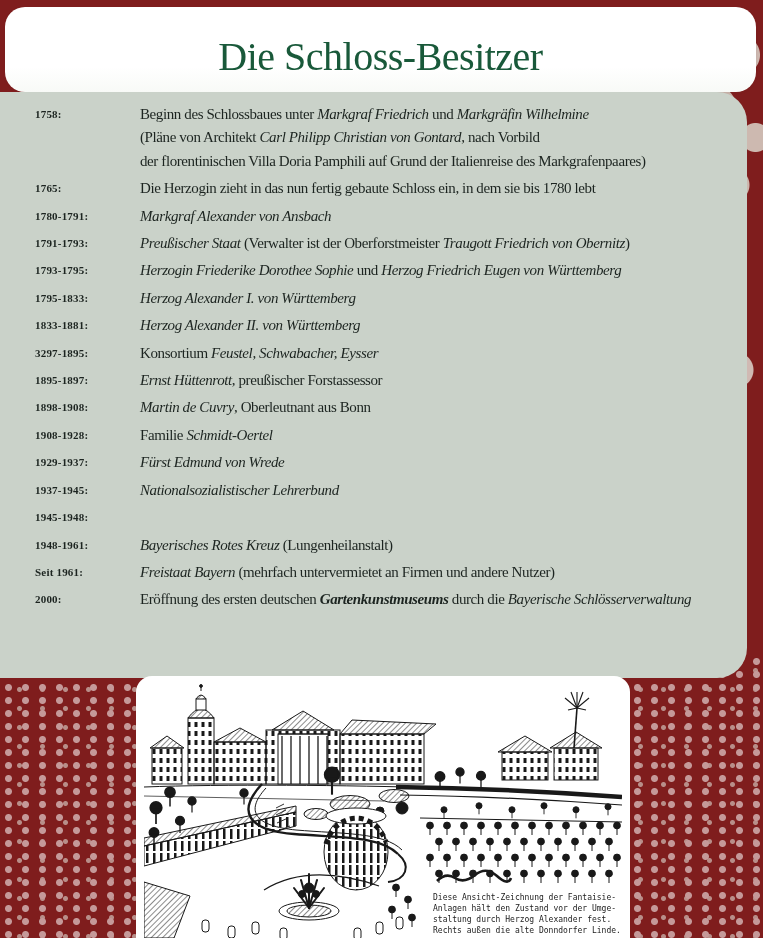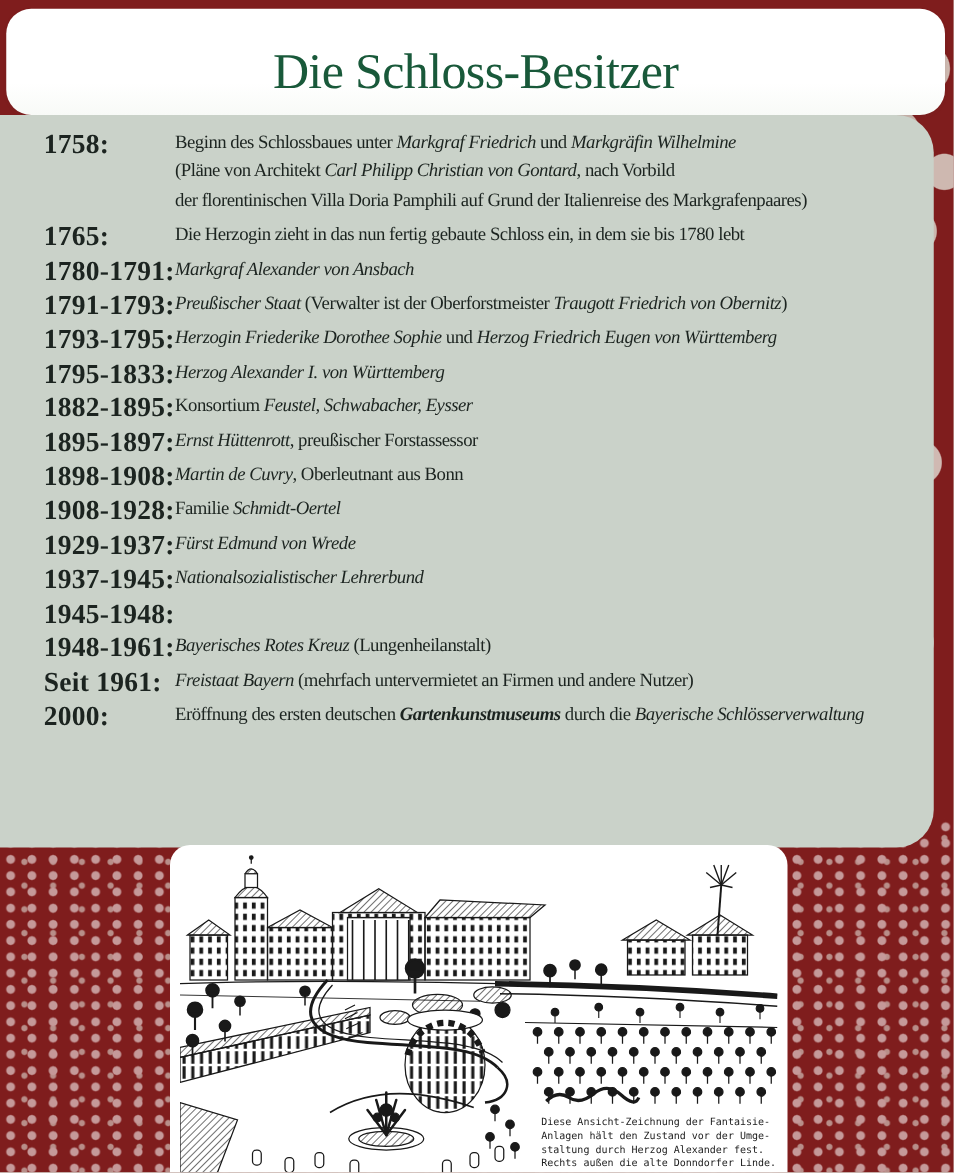--- a/index.html
+++ b/index.html
@@ -34,21 +34,21 @@
     background:linear-gradient(#ffffff 70%,#f8faf7);border-radius:20px;
     box-shadow:0 1px 3px rgba(60,70,60,.08);
     display:flex;align-items:center;justify-content:center;}
   .title-card h1{margin:14px 0 0 0;font-weight:400;font-size:40px;letter-spacing:-.5px;
     color:#19593a;font-family:"Liberation Serif","DejaVu Serif",serif;}
 
   .panel{position:absolute;left:0;top:92px;width:747px;height:586px;
     background:#cad2c9;border-radius:0 30px 30px 0;}
   #timeline{padding:11px 0 0 35px;color:#1c2420;}
   .row{display:flex;margin-bottom:4px;}
-  .year{width:105px;flex:0 0 105px;font-weight:700;font-size:22px;line-height:23.4px;letter-spacing:.2px;font-family:Liberation Serif, serif;}
+  .year{width:105px;flex:0 0 105px;font-weight:700;font-size:11px;line-height:23.4px;letter-spacing:.2px;font-family:Liberation Serif, serif;}
   .desc{width:600px;font-size:15px;line-height:23.4px;letter-spacing:-.4px;}
   .seg-i{font-style:italic;}
   .seg-bi{font-style:italic;font-weight:700;text-align:right;}
 
   .engraving{position:absolute;left:136px;top:676px;width:494px;height:312px;
     background:#ffffff;border-radius:16px 16px 0 0;padding:8px 8px 0 8px;box-sizing:border-box;}
   .cap{font-family:"DejaVu Sans Mono","Liberation Mono",monospace;font-size:8px;fill:#1b1b1b;}
 </style>
 </head>
 <body>
@@ -96,21 +96,27 @@
             <div class="line"><span class="seg-i">Herzogin Friederike Dorothee Sophie</span><span class="seg-n"> und </span><span class="seg-i">Herzog Friedrich Eugen von Württemberg</span></div>
           </div>
         </div>
         <div class="row">
           <div class="year">1795-1833:</div>
           <div class="desc">
             <div class="line"><span class="seg-i">Herzog Alexander I. von Württemberg</span></div>
           </div>
         </div>
         <div class="row">
-          <div class="year">1882-1895:</div>
+          <div class="year">1833-1881:</div>
+          <div class="desc">
+            <div class="line"><span class="seg-i">Herzog Alexander II. von Württemberg</span></div>
+          </div>
+        </div>
+        <div class="row">
+          <div class="year">3297-1895:</div>
           <div class="desc">
             <div class="line"><span class="seg-n">Konsortium </span><span class="seg-i">Feustel, Schwabacher, Eysser</span></div>
           </div>
         </div>
         <div class="row">
           <div class="year">1895-1897:</div>
           <div class="desc">
             <div class="line"><span class="seg-i">Ernst Hüttenrott</span><span class="seg-n">, preußischer Forstassessor</span></div>
           </div>
         </div>

